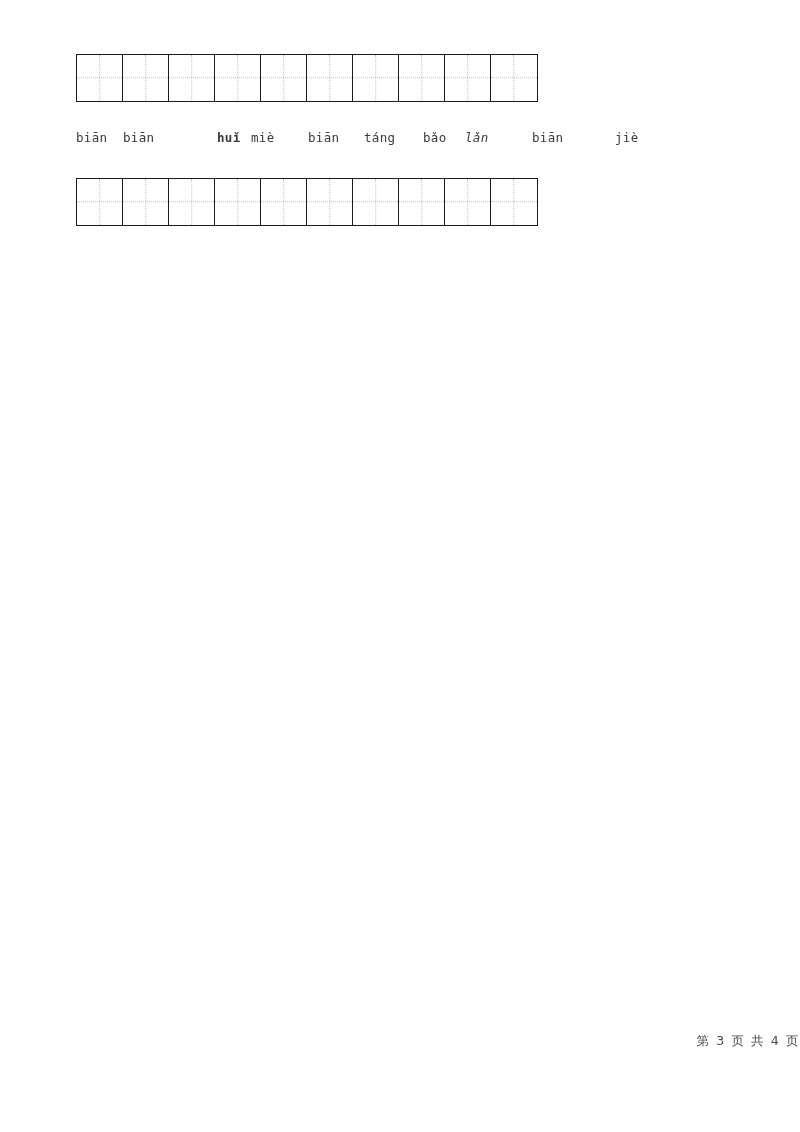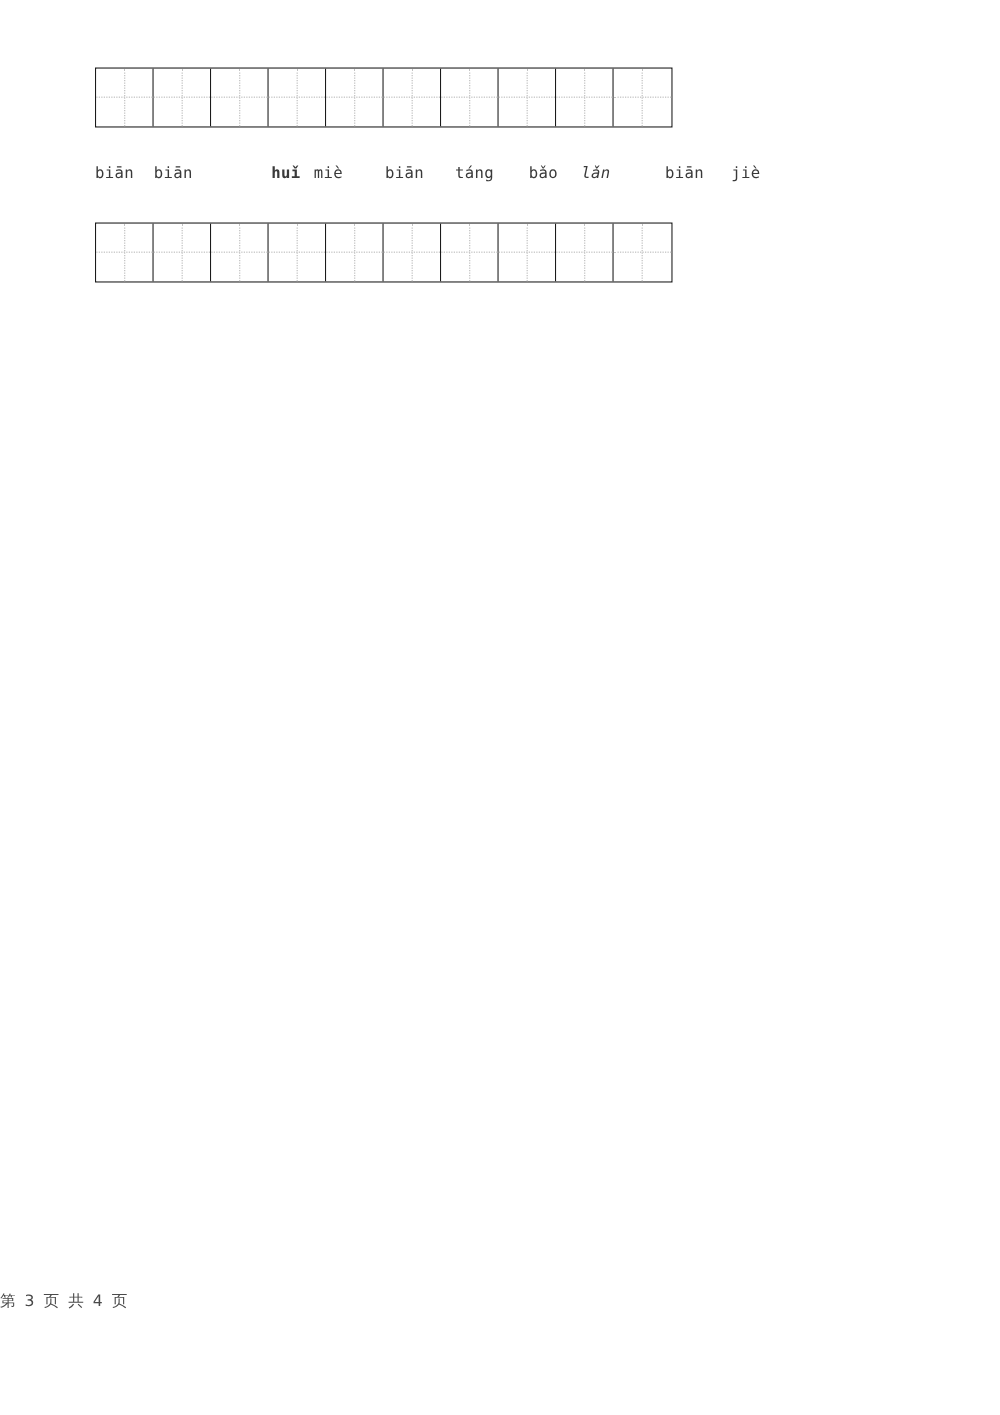--- a/index.html
+++ b/index.html
@@ -81,21 +81,21 @@
     top: 0;
     display: inline-block;
   }
 
   
   .footer {
     position: absolute;
     left: 0;
     right: 0;
     top: 1033px;
-    text-align: left;
+    text-align: right;
     font-family: "DejaVu Sans", "Liberation Sans", sans-serif;
     font-size: 12.5px;
     color: #4a4a4a;
     letter-spacing: 1.6px;
   }
   .footer span { display: inline-block; }
 </style>
 </head>
 <body>
 
@@ -117,21 +117,21 @@
   <div class="pinyin-line" id="pinyin-line">
       <span class="pinyin-word" style="left: 0px;">biān</span>
       <span class="pinyin-word" style="left: 47px;">biān</span>
       <span class="pinyin-word" style="left: 141px; font-weight: bold;">huǐ</span>
       <span class="pinyin-word" style="left: 175px;">miè</span>
       <span class="pinyin-word" style="left: 232px;">biān</span>
       <span class="pinyin-word" style="left: 288px; text-align: right;">táng</span>
       <span class="pinyin-word" style="left: 347px;">bǎo</span>
       <span class="pinyin-word" style="left: 389px; font-style: italic;">lǎn</span>
       <span class="pinyin-word" style="left: 456px;">biān</span>
-      <span class="pinyin-word" style="left: 509px;">jiè</span>
+      <span class="pinyin-word" style="left: 539px;">jiè</span>
     </div>
 
   <div class="grid-row" id="grid-bottom" style="left:76px; top:178px;">
       <div class="grid-cell" style="width: 46px; height: 46px;"></div>
       <div class="grid-cell" style="width: 46px; height: 46px;"></div>
       <div class="grid-cell" style="width: 46px; height: 46px;"></div>
       <div class="grid-cell" style="width: 46px; height: 46px;"></div>
       <div class="grid-cell" style="width: 46px; height: 46px;"></div>
       <div class="grid-cell" style="width: 46px; height: 46px;"></div>
       <div class="grid-cell" style="width: 46px; height: 46px;"></div>

